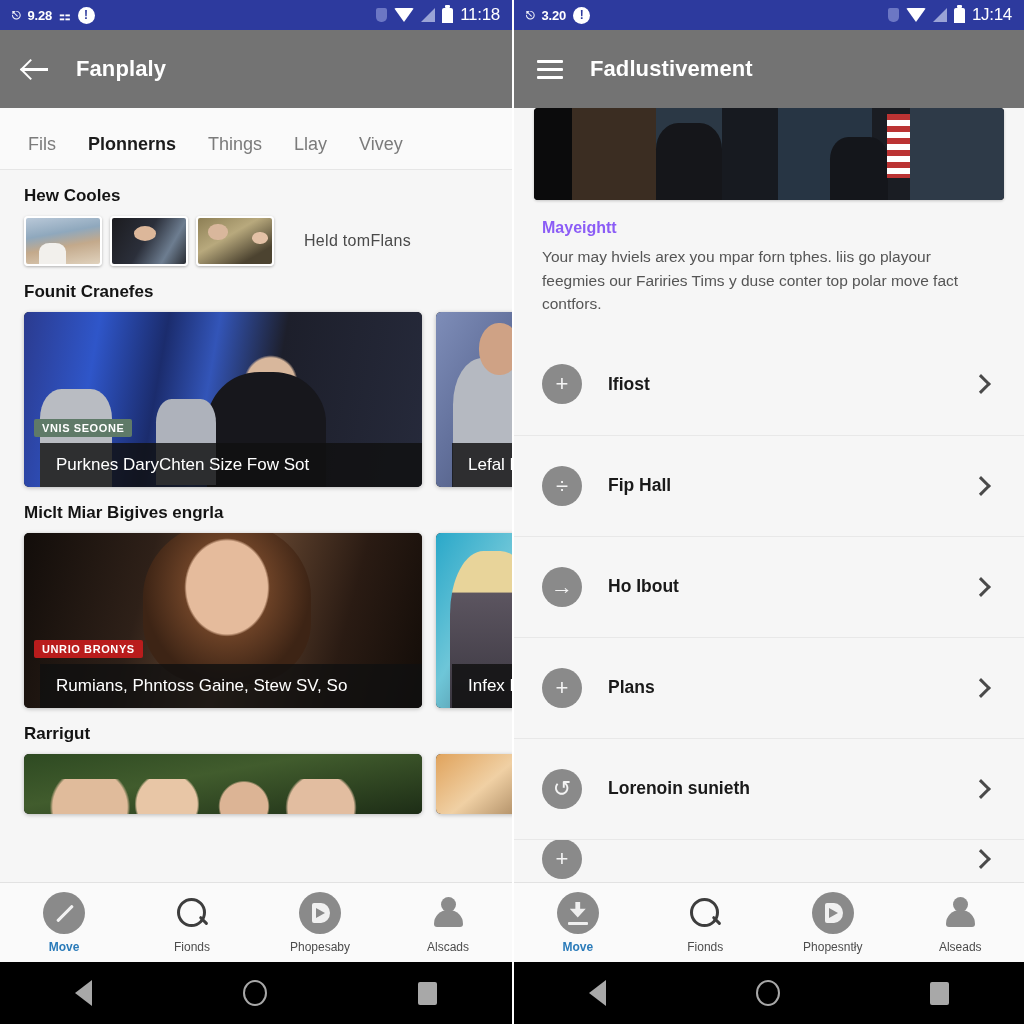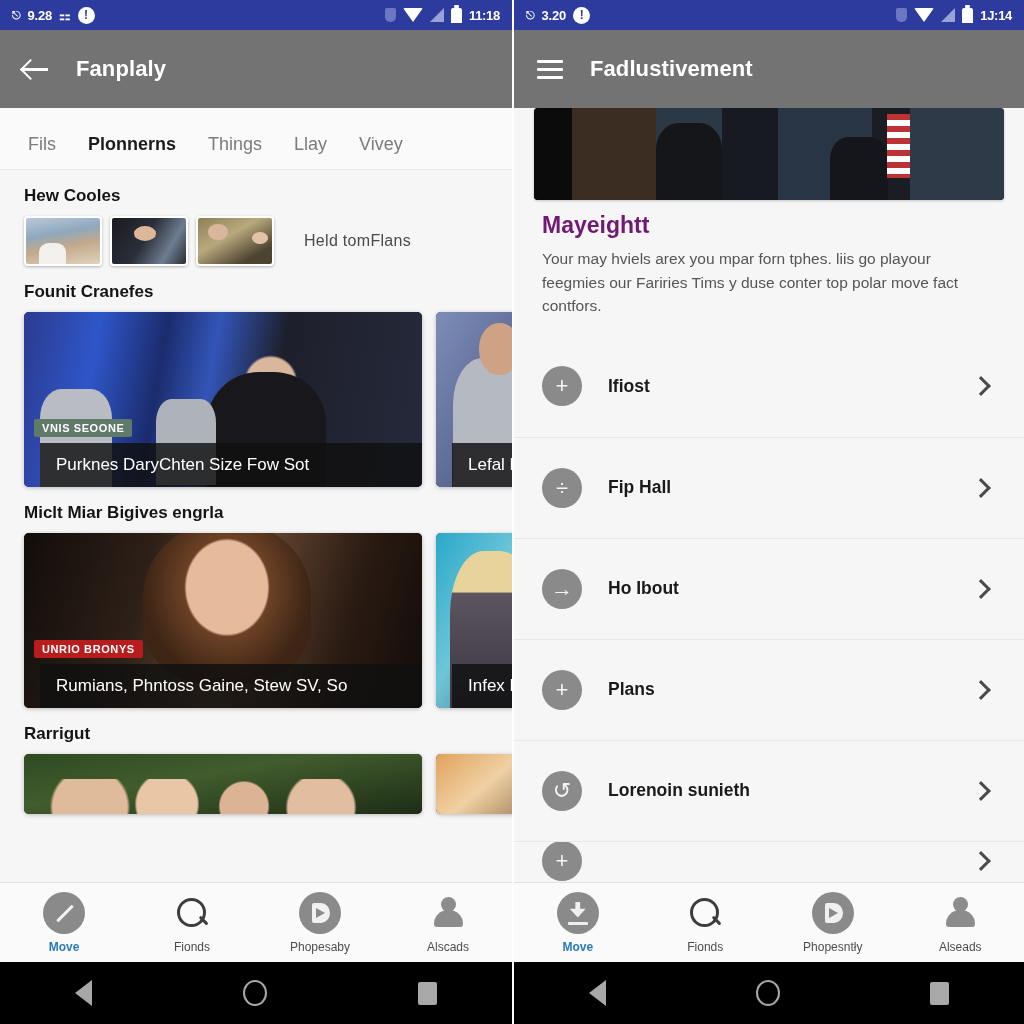--- a/index.html
+++ b/index.html
@@ -17,21 +17,21 @@
   .statusbar {
     height: 30px; background: #2d3a9e; color: #fff;
     display: flex; align-items: center; padding: 0 12px;
     font-size: 13px; font-weight: bold; flex: 0 0 30px;
     letter-spacing: -0.2px;
   }
   .sb-left { display: flex; align-items: center; gap: 7px; }
   .sb-right { margin-left: auto; display: flex; align-items: center; gap: 7px; }
   .sb-ico { display: inline-block; }
   .sim-glyph { font-size: 11px; opacity: .95; }
-  .sb-clock { font-size: 13px; font-weight: bold; letter-spacing: -0.3px; }
+  .sb-clock { font-size: 17px; font-weight: normal; letter-spacing: -0.3px; }
   .dot-circle {
     width: 17px; height: 17px; border-radius: 50%; background: #fff; color: #2d3a9e;
     font-size: 12px; line-height: 17px; text-align: center; font-weight: bold;
   }
   .shield { width: 11px; height: 14px; background: #6c77c4; border-radius: 2px 2px 5px 5px; }
   .wifi-tri {
     width: 0; height: 0; border-left: 10px solid transparent; border-right: 10px solid transparent;
     border-top: 14px solid #fff; border-radius: 2px;
   }
   .sig-tri {
@@ -156,21 +156,21 @@
   .sys-home { width:24px; height:26px; border:2.5px solid #a8a8a8; border-radius:50%; }
   .sys-rec { width:19px; height:23px; background:#a8a8a8; border-radius:2px; }
 
   
   .hero { margin: 0 20px; height: 92px; border-radius: 4px; overflow: hidden; background:#111; position: relative; box-shadow: 0 1px 3px rgba(0,0,0,.2); }
   .hero .art-hero { position:absolute; inset:0;
     background: linear-gradient(90deg,#0b0b0c 0 8%, #3b2d22 8% 26%, #2b3845 26% 40%, #171a20 40% 52%, #273544 52% 72%, #1a1d23 72% 80%, #2e3a48 80% 100%); }
   .hero .art-hero::before { content:""; position:absolute; left:26%; top:16%; width:14%; height:84%; background:#15161a; border-radius:34% 34% 0 0; box-shadow: 170px 10px 0 -4px #14161b; }
   .hero .art-hero::after { content:""; position:absolute; left:75%; top:6%; width:5%; height:70%; background: repeating-linear-gradient(180deg,#b33 0 6px,#fff 6px 12px); }
 
-  .r-title { font-size: 23px; font-weight: bold; color: #701a75; padding: 12px 28px 8px 28px; }
+  .r-title { font-size: 16px; font-weight: bold; color: #8b5cf6; padding: 19px 28px 8px 28px; }
   .r-body { font-size: 15.5px; line-height: 1.52; color: #555; padding: 0 28px 18px 28px; }
   .list { }
   .listitem {
     display: flex; align-items: center; gap: 26px; padding: 0 22px 0 28px;
     height: 101px; border-top: 1px solid #e8e8e8; cursor: pointer;
   }
   .listitem:first-child { border-top: none; }
   .li-ico {
     width: 40px; height: 40px; border-radius: 50%; background: #8a8a8a; flex: 0 0 40px;
     position: relative; color: #f4f4f4;

